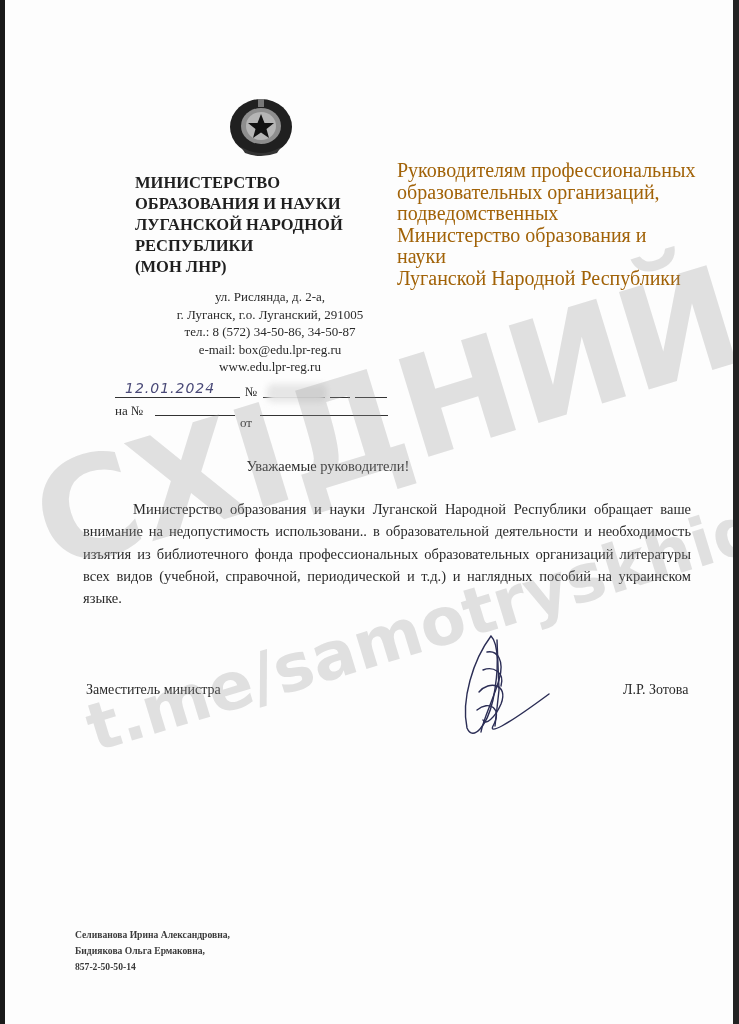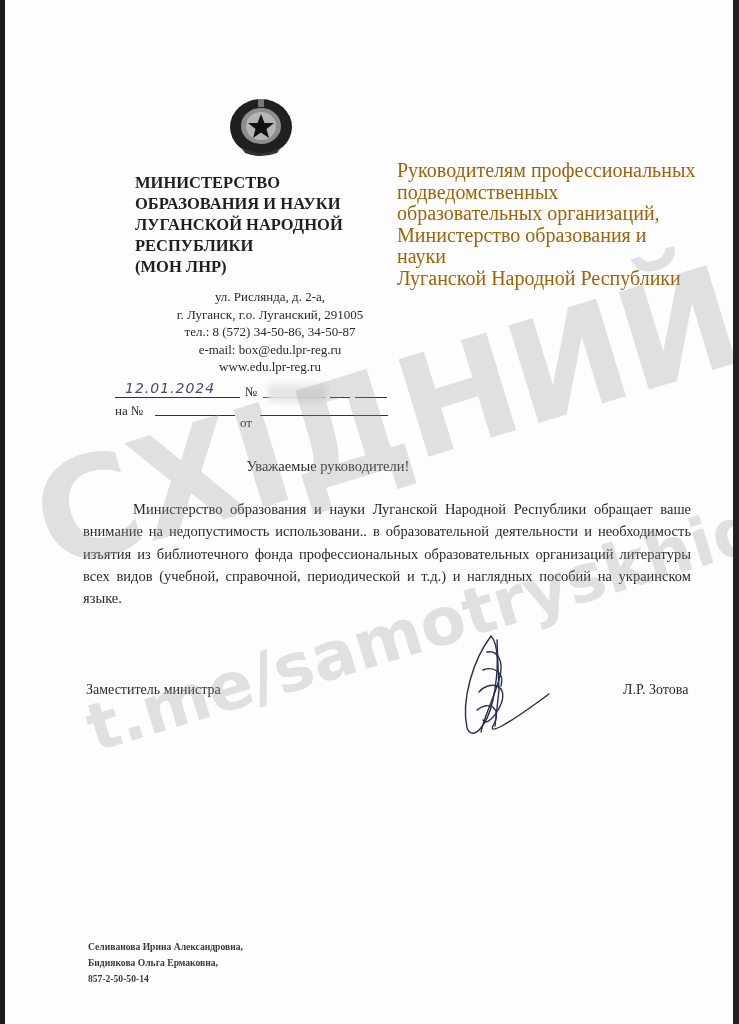--- a/index.html
+++ b/index.html
@@ -31,22 +31,22 @@
     border-radius: 6px; filter: blur(3px); }
   .salutation { position: absolute; left: 0; top: 458px; width: 576px; text-align: center;
     padding-left: 70px; font-size: 14.5px; color: #2a2a2a; }
   .body-text {
     position: absolute; left: 78px; top: 498px; width: 608px;
     font-size: 14.5px; line-height: 22.3px; text-align: justify; text-indent: 50px; color: #2a2a2a;
   }
   .sign-title { position: absolute; left: 81px; top: 682px; font-size: 14px; color: #2a2a2a; }
   .sign-name { position: absolute; left: 618px; top: 682px; font-size: 14px; color: #2a2a2a; }
   .signature { position: absolute; left: 448px; top: 630px; width: 100px; height: 110px; }
-  .executor { position: absolute; left: 83px; top: 927px; font-size: 9.6px; line-height: 16px;
-    font-weight: bold; color: #3a3a3a; margin-top: 12px; }
+  .executor { position: absolute; left: 70px; top: 927px; font-size: 9.6px; line-height: 16px;
+    font-weight: bold; color: #3a3a3a; }
   .wm { position: absolute; font-family: "DejaVu Sans", sans-serif; font-weight: bold;
     color: rgba(150,150,150,0.28); white-space: nowrap; transform-origin: left bottom; pointer-events: none; }
   .wm-brand { left: 58px; top: 440px; font-size: 140px; transform: rotate(-17deg); letter-spacing: -2px; }
   .wm-url { left: 95px; top: 690px; font-size: 66px; transform: rotate(-17deg); }
   .edge-r { position: absolute; right: 0; top: 0; width: 6px; height: 1024px; background: #222; }
 </style>
 </head>
 <body>
 
 <div class="page">
@@ -71,22 +71,22 @@
   <div class="address">
     <div>ул. Рисляндa, д. 2-а,</div>
     <div>г. Луганск, г.о. Луганский, 291005</div>
     <div>тел.: 8 (572) 34-50-86, 34-50-87</div>
     <div>e-mail: box@edu.lpr-reg.ru</div>
     <div>www.edu.lpr-reg.ru</div>
   </div>
 
   <div class="recipient">
     <div>Руководителям профессиональных</div>
+    <div>образовательных организаций,</div>
     <div>подведомственных</div>
-    <div>образовательных организаций,</div>
     <div>Министерство образования и науки</div>
     <div>Луганской Народной Республики</div>
   </div>
 
   <div class="reg">
     <div class="reg-row">
       <div class="line" style="left:0;width:125px;"></div>
       <span class="handwritten" style="left:10px;top:-4px;">12.01.2024</span>
       <span style="position:absolute;left:130px;top:0;">№</span>
       <div class="line" style="left:148px;width:62px;"></div>

